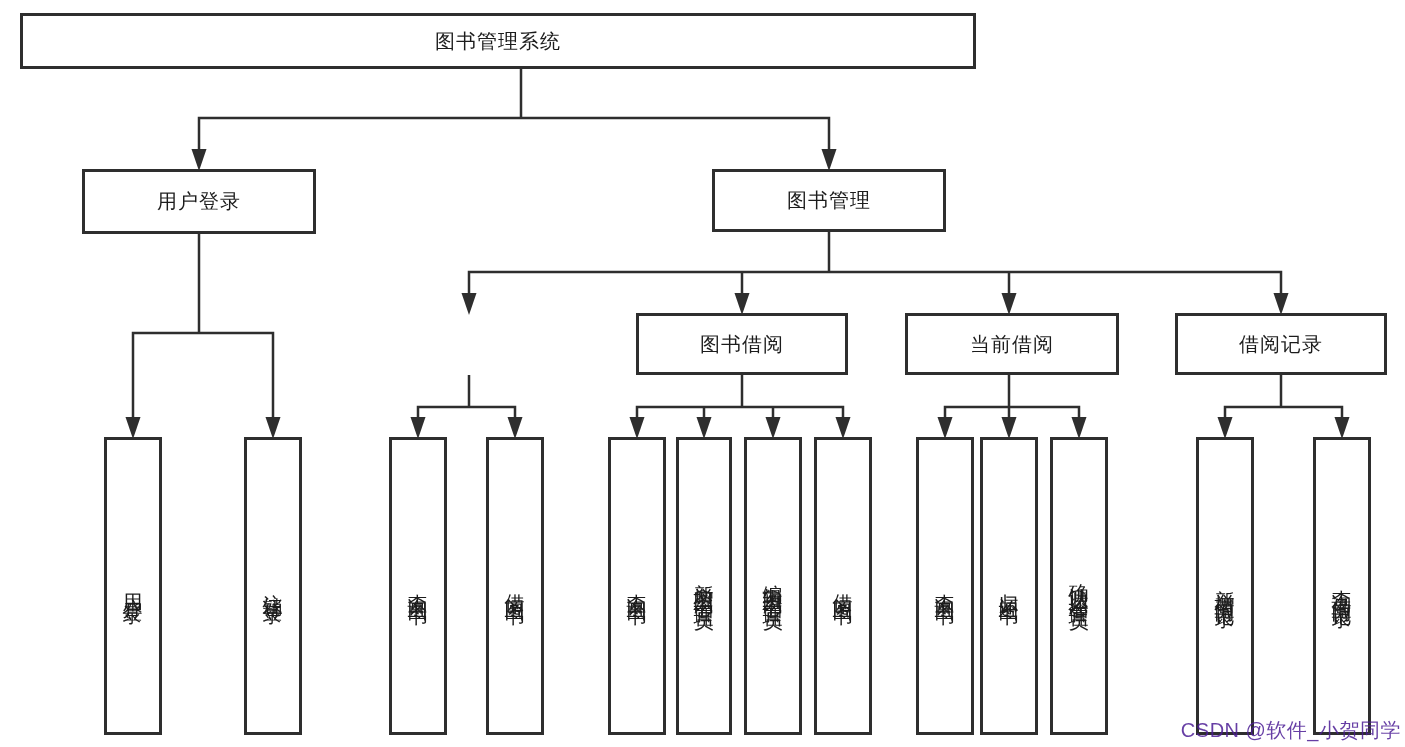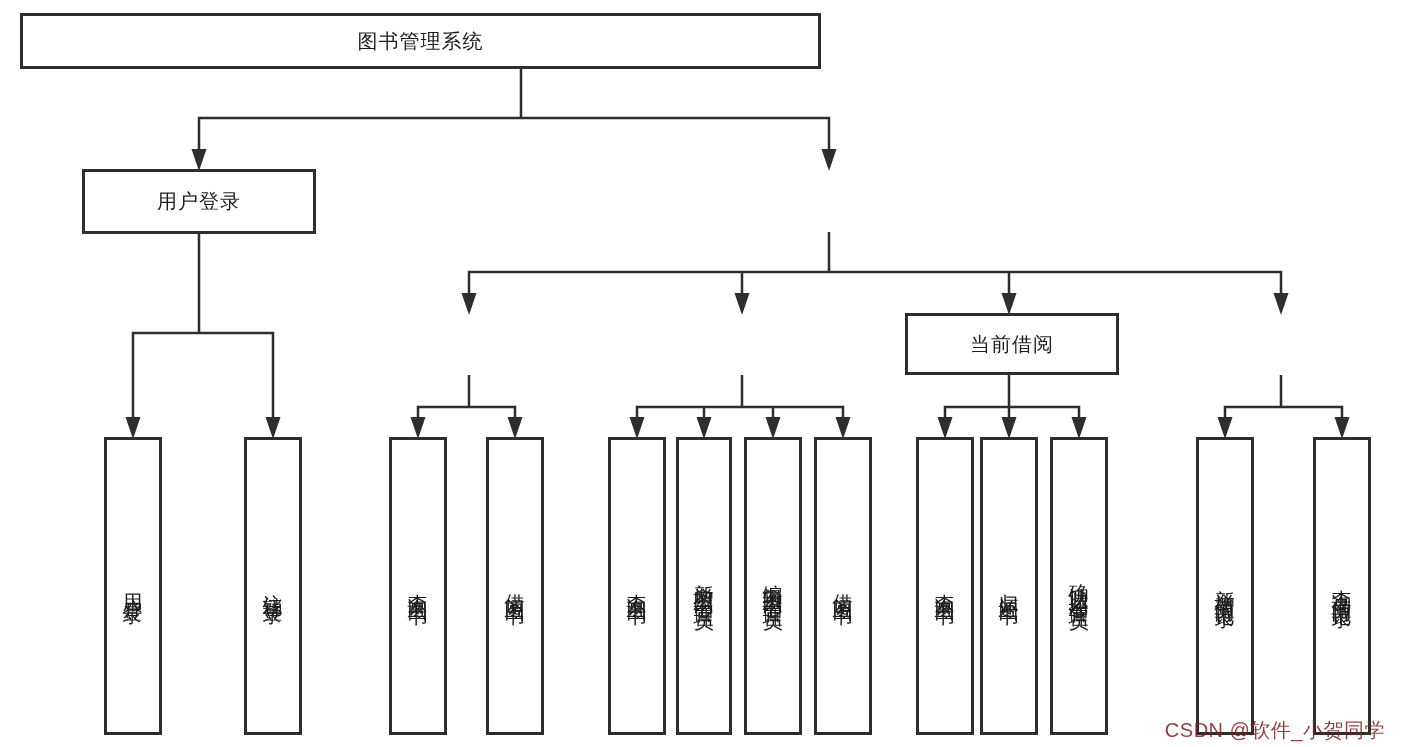--- a/index.html
+++ b/index.html
@@ -26,24 +26,24 @@
     white-space:nowrap;
   }
   .node.v{
     writing-mode:vertical-rl;
     letter-spacing:4px;
     font-size:20px;
     line-height:1;
   }
   #watermark{
     position:absolute;
-    right:20px;
+    right:4px;
     bottom:3px;
     z-index:2;
-    color:#7f1d1d;
+    color:#4c1d95;
     opacity:.85;
     font-size:20px;
     letter-spacing:.5px;
     pointer-events:none;
   }
 </style>
 </head>
 <body>
 
 <div id="canvas">
@@ -81,25 +81,28 @@
       <polygon points="765.5,417 780.5,417 773,439"></polygon>
       <polygon points="835.5,417 850.5,417 843,439"></polygon>
       <polygon points="937.5,417 952.5,417 945,439"></polygon>
       <polygon points="1001.5,417 1016.5,417 1009,439"></polygon>
       <polygon points="1071.5,417 1086.5,417 1079,439"></polygon>
       <polygon points="1217.5,417 1232.5,417 1225,439"></polygon>
       <polygon points="1334.5,417 1349.5,417 1342,439"></polygon>
     </g>
   </svg>
 
-  <div class="node h" style="left:20px;top:13px;width:801px;height:56px">图书管理系统</div>
+  <div class="node h" style="left:20px;top:13px;width:956px;height:56px">图书管理系统</div>
 
   <div class="node h" style="left:82px;top:169px;width:234px;height:65px">用户登录</div>
+  <div class="node h" style="left:712px;top:169px;width:234px;height:63px">图书管理</div>
 
+  <div class="node h" style="left:636px;top:313px;width:212px;height:62px">图书借阅</div>
   <div class="node h" style="left:905px;top:313px;width:214px;height:62px">当前借阅</div>
+  <div class="node h" style="left:1175px;top:313px;width:212px;height:62px">借阅记录</div>
 
   <div class="node v" style="left:104px;top:437px;width:58px;height:298px">用户登录</div>
   <div class="node v" style="left:244px;top:437px;width:58px;height:298px">注销登录</div>
 
   <div class="node v" style="left:389px;top:437px;width:58px;height:298px">查询图书</div>
   <div class="node v" style="left:486px;top:437px;width:58px;height:298px">借阅图书</div>
 
   <div class="node v" style="left:608px;top:437px;width:58px;height:298px">查询图书</div>
   <div class="node v" style="left:676px;top:437px;width:56px;height:298px">新增图书（管理员）</div>
   <div class="node v" style="left:744px;top:437px;width:58px;height:298px">编辑图书（管理员）</div>

